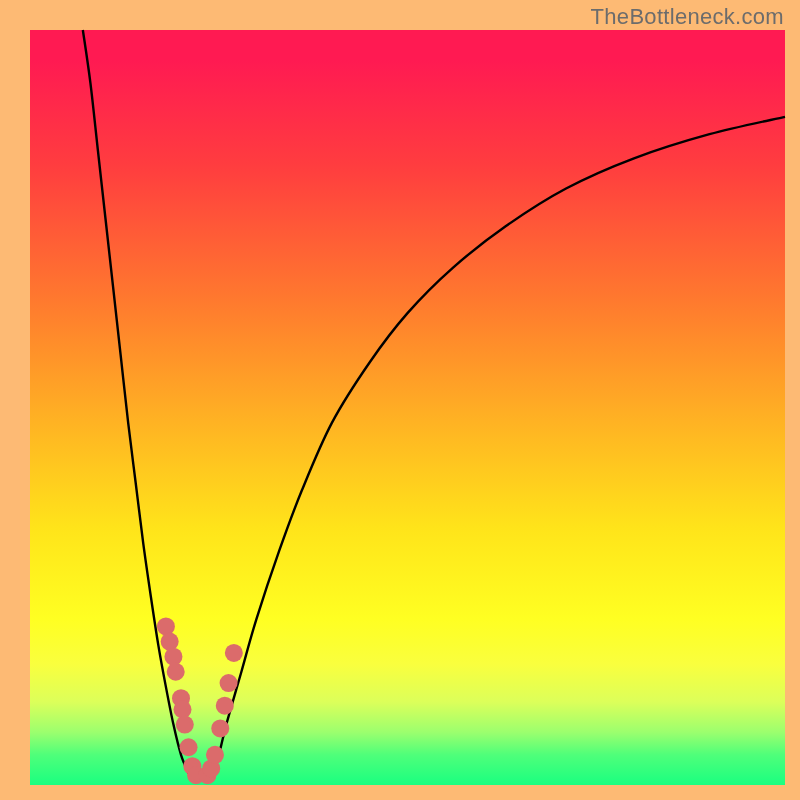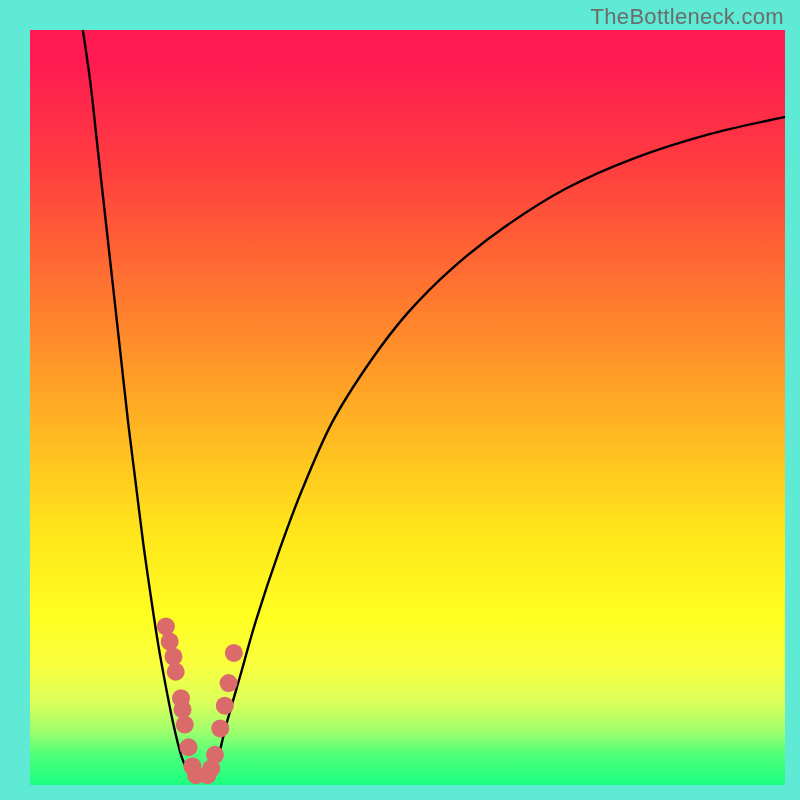--- a/index.html
+++ b/index.html
@@ -8,21 +8,21 @@
     width: 800px;
     height: 800px;
     overflow: hidden;
     background: #000;
     font-family: Arial, Helvetica, sans-serif;
   }
   .frame {
     position: relative;
     width: 800px;
     height: 800px;
-    background: #5eead4;
+    background: #fdba74;
   }
   .plot-area {
     position: absolute;
     left: 30px;
     top: 30px;
     width: 755px;
     height: 755px;
     
     background: linear-gradient(
       to bottom,

